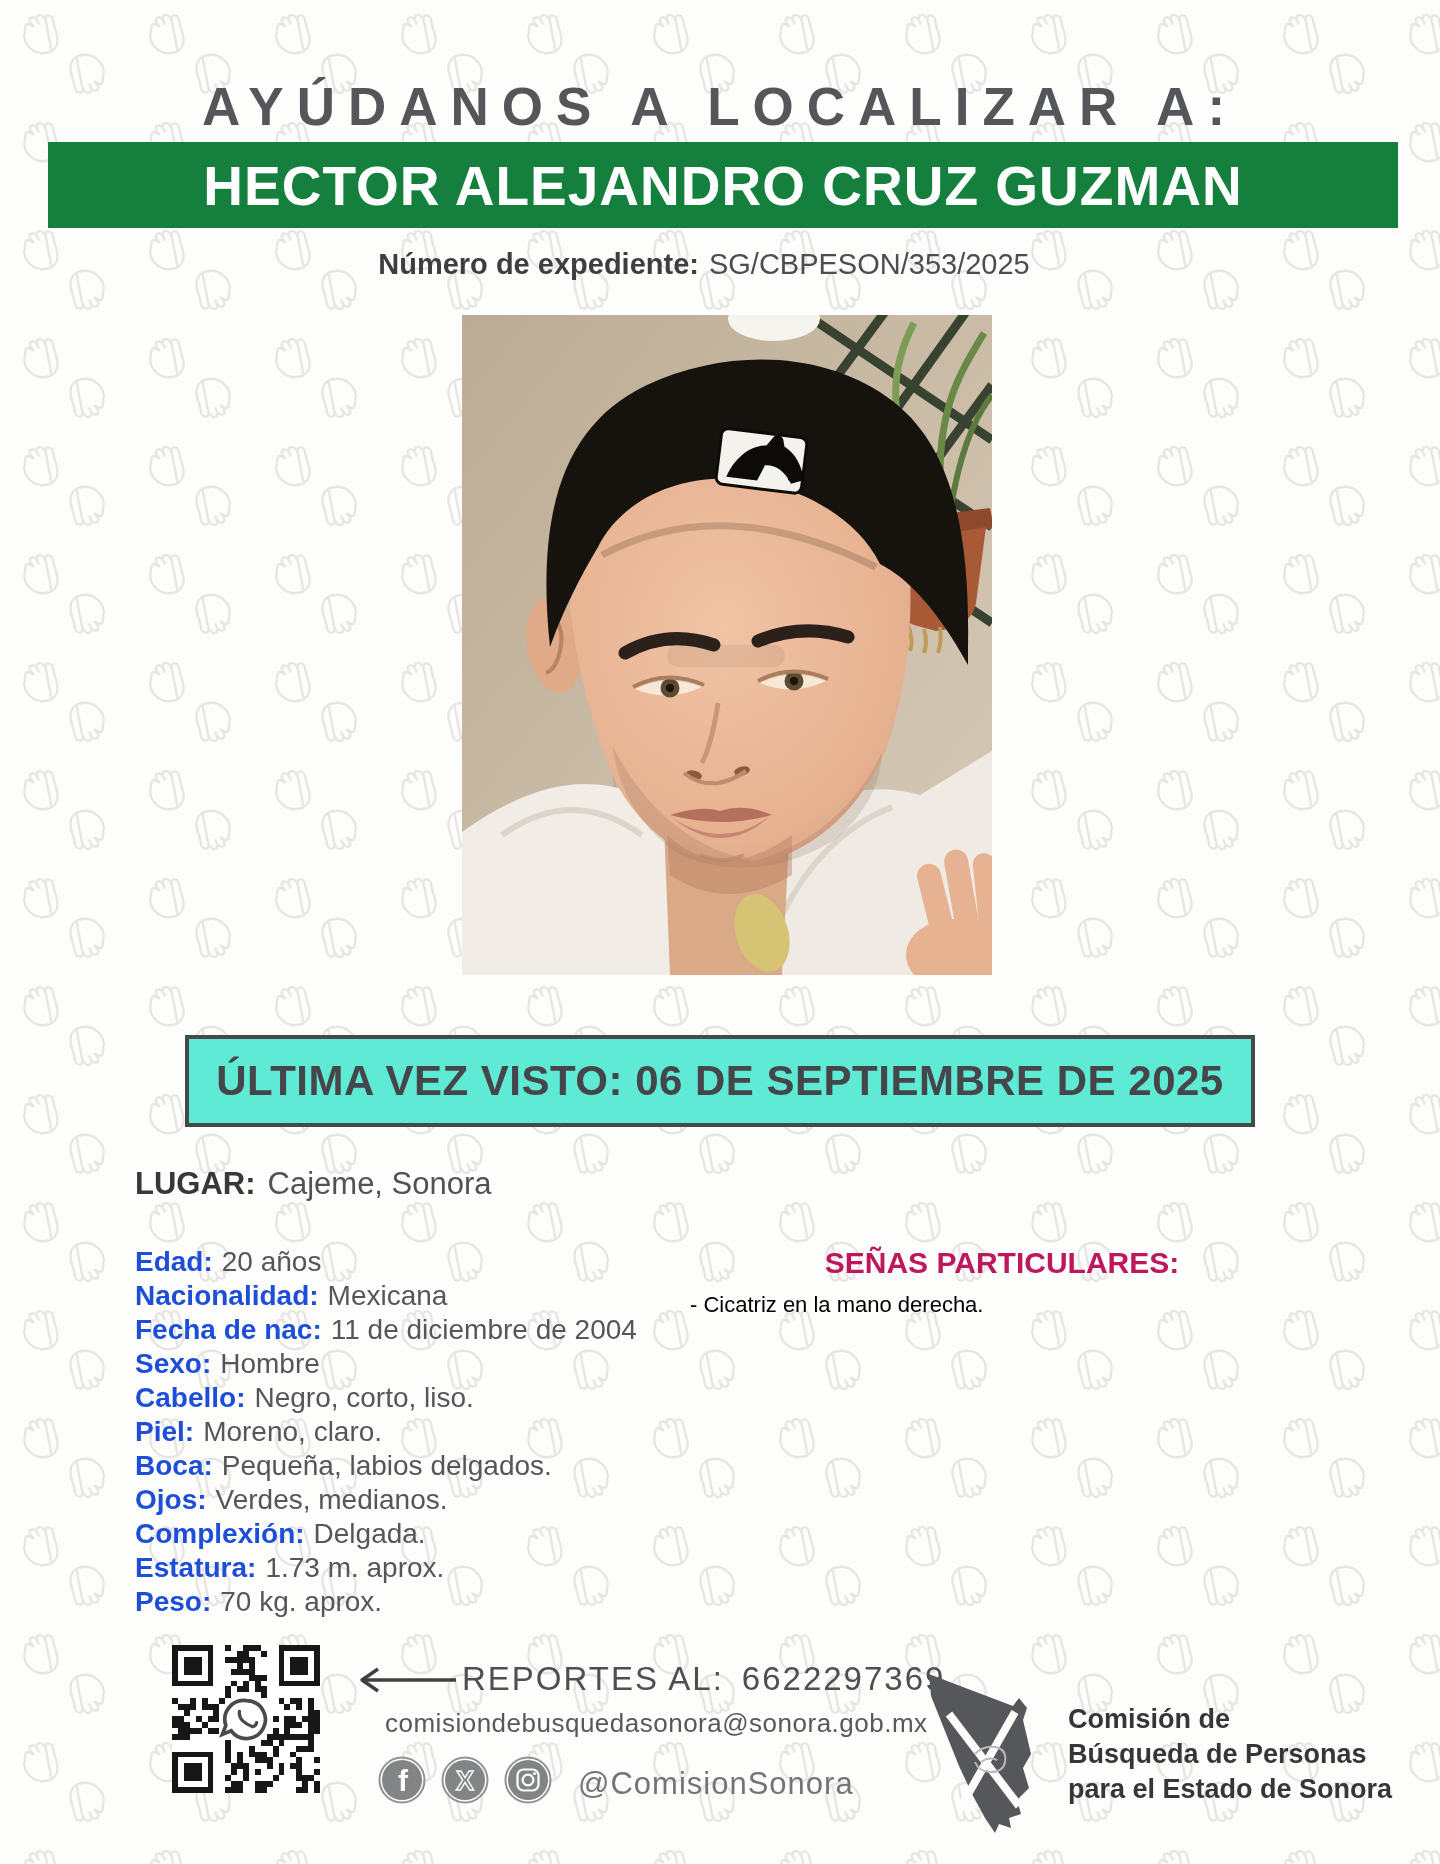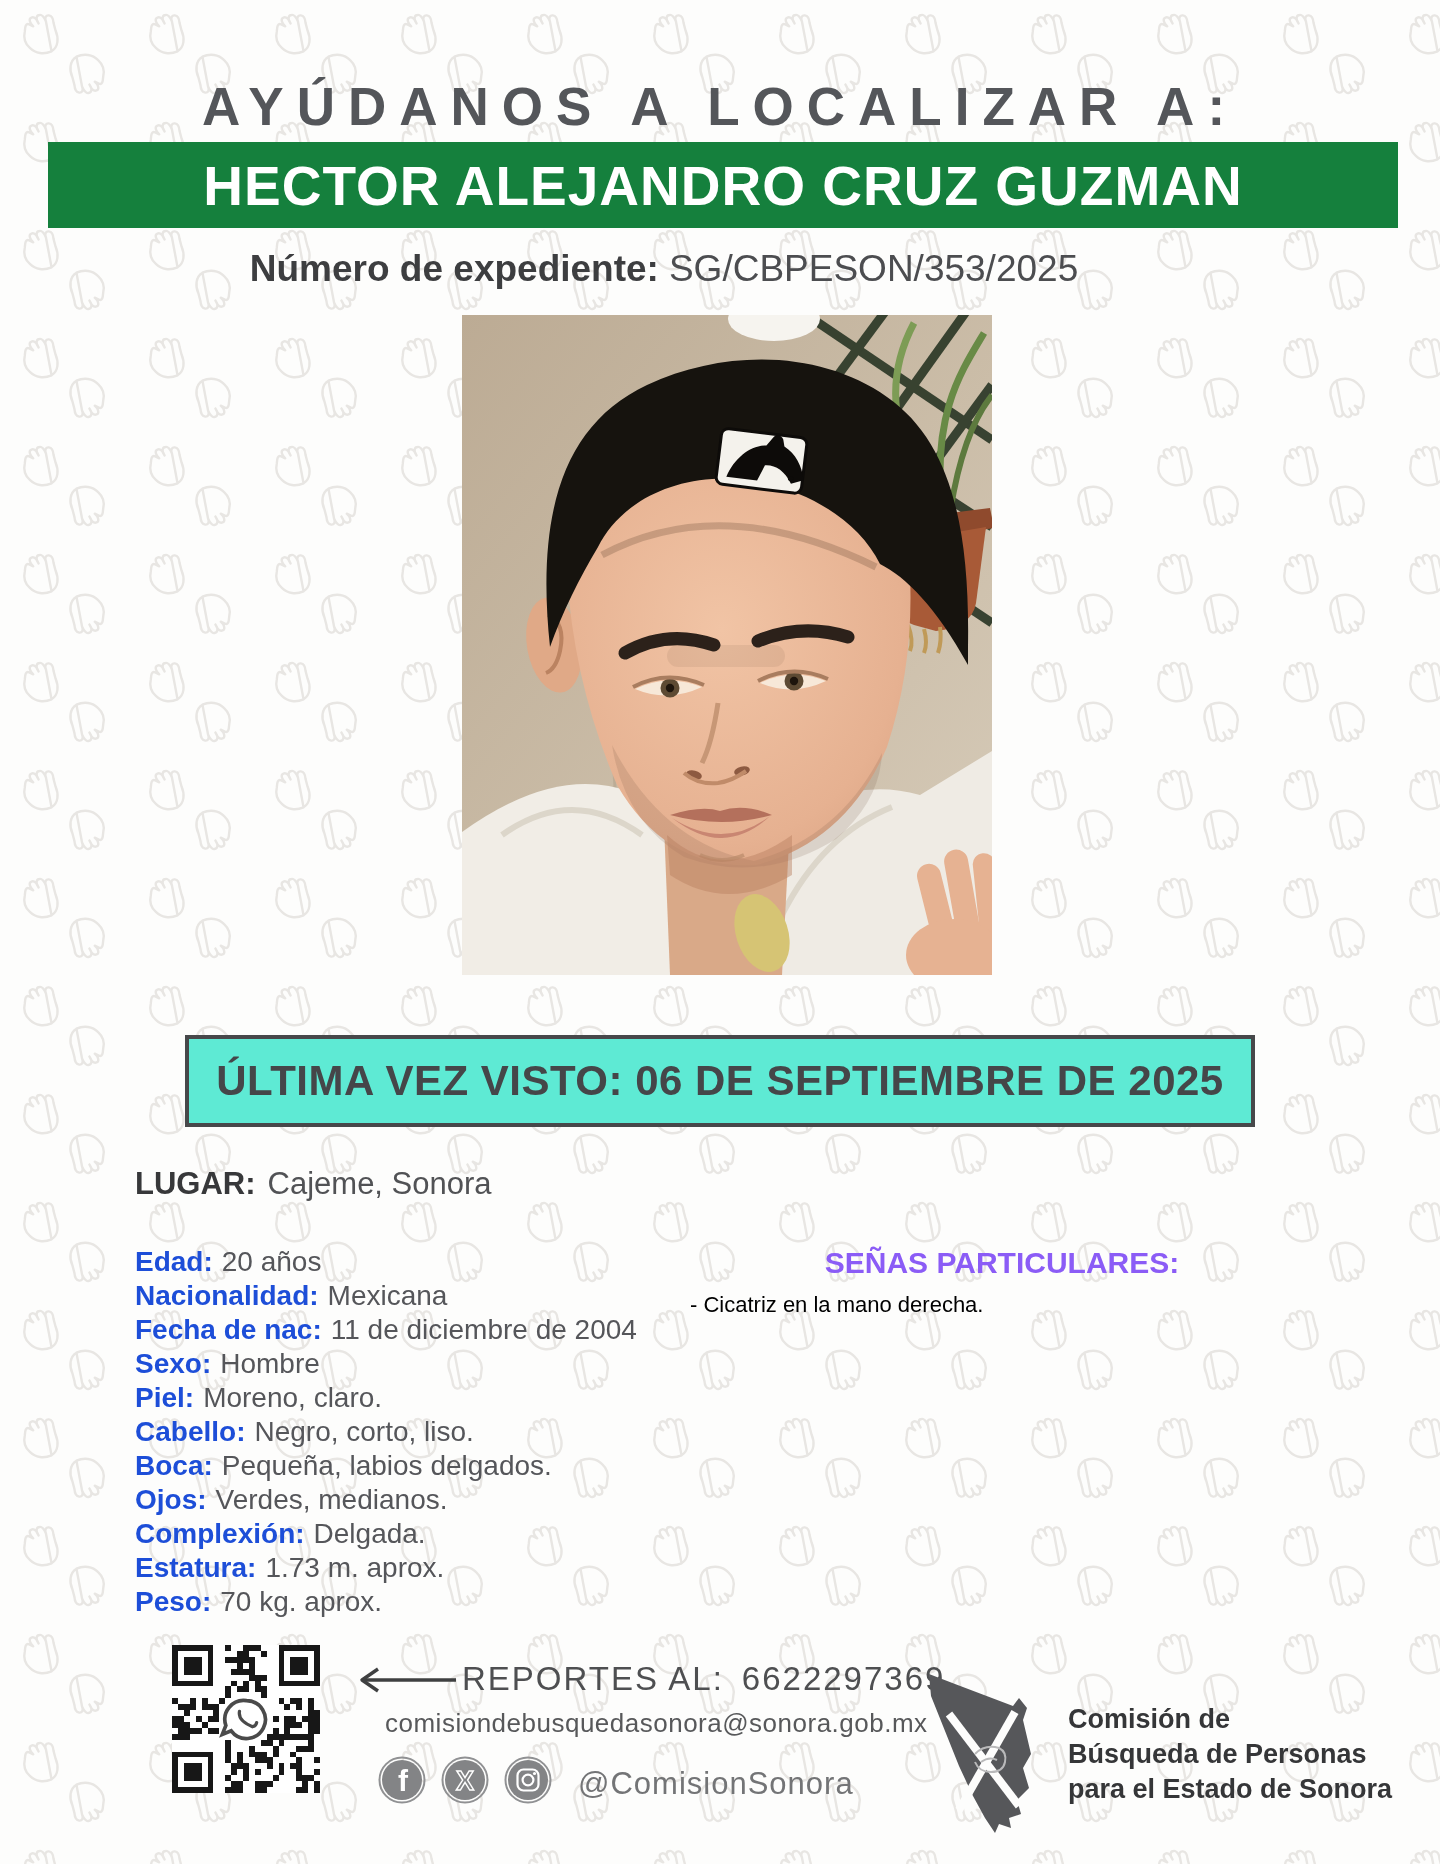--- a/index.html
+++ b/index.html
@@ -4,32 +4,32 @@
 <style>
   html,body{margin:0;padding:0;background:#ffffff;}
   body{font-family:"Liberation Sans", sans-serif; -webkit-font-smoothing:antialiased;}
   #poster{position:relative;width:1440px;height:1864px;overflow:hidden;background:#fdfdfc;}
   #watermark{position:absolute;left:0;top:0;z-index:0;}
   .layer{position:absolute;z-index:2;}
   .headline{left:0;top:76px;width:1440px;text-align:center;font-size:53px;font-weight:700;
             letter-spacing:13px;color:#54565a;}
   .name-banner{left:48px;top:142px;width:1350px;height:86px;background:#15803d;
             color:#ffffff;text-align:center;line-height:88px;font-size:55px;font-weight:800;letter-spacing:1px;}
-  .case-row{left:0;top:248px;width:1328px;text-align:center;font-size:37px;color:#4c4d50;}
+  .case-row{left:0;top:248px;width:1328px;text-align:center;font-size:29px;color:#4c4d50;padding-left:40px;}
   .case-row .lbl{font-weight:800;color:#3d3e40;margin-right:10px;}
   .photo-wrap{left:462px;top:315px;width:530px;height:660px;}
   .seen-box{left:185px;top:1035px;width:1070px;height:92px;border:4px solid #47484a;background:#5eead4;
             box-sizing:border-box;text-align:center;line-height:84px;font-size:42px;font-weight:800;
             letter-spacing:.5px;color:#454649;}
   .location-row{left:135px;top:1166px;font-size:31px;color:#515255;}
   .location-row .lbl{font-weight:800;color:#37383a;margin-right:12px;}
   .details{left:135px;top:1246px;width:620px;}
   .detail-row{height:34px;font-size:28px;color:#55565a;white-space:nowrap;}
   .detail-row .lbl{font-weight:800;color:#1d4ed8;margin-right:9px;}
-  .senas-title{left:742px;top:1246px;width:520px;font-size:30px;font-weight:800;color:#8b5cf6;text-align:center;}
+  .senas-title{left:742px;top:1246px;width:520px;font-size:30px;font-weight:800;color:#be185d;text-align:center;}
   .senas-item{left:690px;top:1292px;font-size:22px;color:#000000;}
   .qr{left:172px;top:1645px;width:148px;height:148px;}
   .arrow{left:356px;top:1666px;}
   .reports{left:462px;top:1660px;font-size:33px;letter-spacing:2px;color:#4e4f51;white-space:nowrap;}
   .reports .phone{margin-left:18px;}
   .email{left:385px;top:1708px;font-size:26px;letter-spacing:.5px;color:#57585a;}
   .social{left:378px;top:1756px;display:flex;gap:15px;align-items:center;}
   .handle{left:578px;top:1766px;font-size:31px;color:#737476;letter-spacing:1px;}
   .logo{left:915px;top:1668px;}
   .org{left:1068px;top:1702px;font-size:27px;font-weight:800;color:#353638;line-height:35px;white-space:nowrap;}
@@ -163,22 +163,22 @@
 
   <div class="layer location-row">
     <span class="lbl">LUGAR:</span><span>Cajeme, Sonora</span>
   </div>
 
   <div class="layer details">
     <div class="detail-row"><span class="lbl">Edad:</span><span class="val">20 años</span></div>
     <div class="detail-row"><span class="lbl">Nacionalidad:</span><span class="val">Mexicana</span></div>
     <div class="detail-row"><span class="lbl">Fecha de nac:</span><span class="val">11 de diciembre de 2004</span></div>
     <div class="detail-row"><span class="lbl">Sexo:</span><span class="val">Hombre</span></div>
+    <div class="detail-row"><span class="lbl">Cabello:</span><span class="val">Negro, corto, liso.</span></div>
     <div class="detail-row"><span class="lbl">Piel:</span><span class="val">Moreno, claro.</span></div>
-    <div class="detail-row"><span class="lbl">Cabello:</span><span class="val">Negro, corto, liso.</span></div>
     <div class="detail-row"><span class="lbl">Boca:</span><span class="val">Pequeña, labios delgados.</span></div>
     <div class="detail-row"><span class="lbl">Ojos:</span><span class="val">Verdes, medianos.</span></div>
     <div class="detail-row"><span class="lbl">Complexión:</span><span class="val">Delgada.</span></div>
     <div class="detail-row"><span class="lbl">Estatura:</span><span class="val">1.73 m. aprox.</span></div>
     <div class="detail-row"><span class="lbl">Peso:</span><span class="val">70 kg. aprox.</span></div>
   </div>
 
   <div class="layer senas-title">SEÑAS PARTICULARES:</div>
   <div class="layer senas-item">- Cicatriz en la mano derecha.</div>
 

